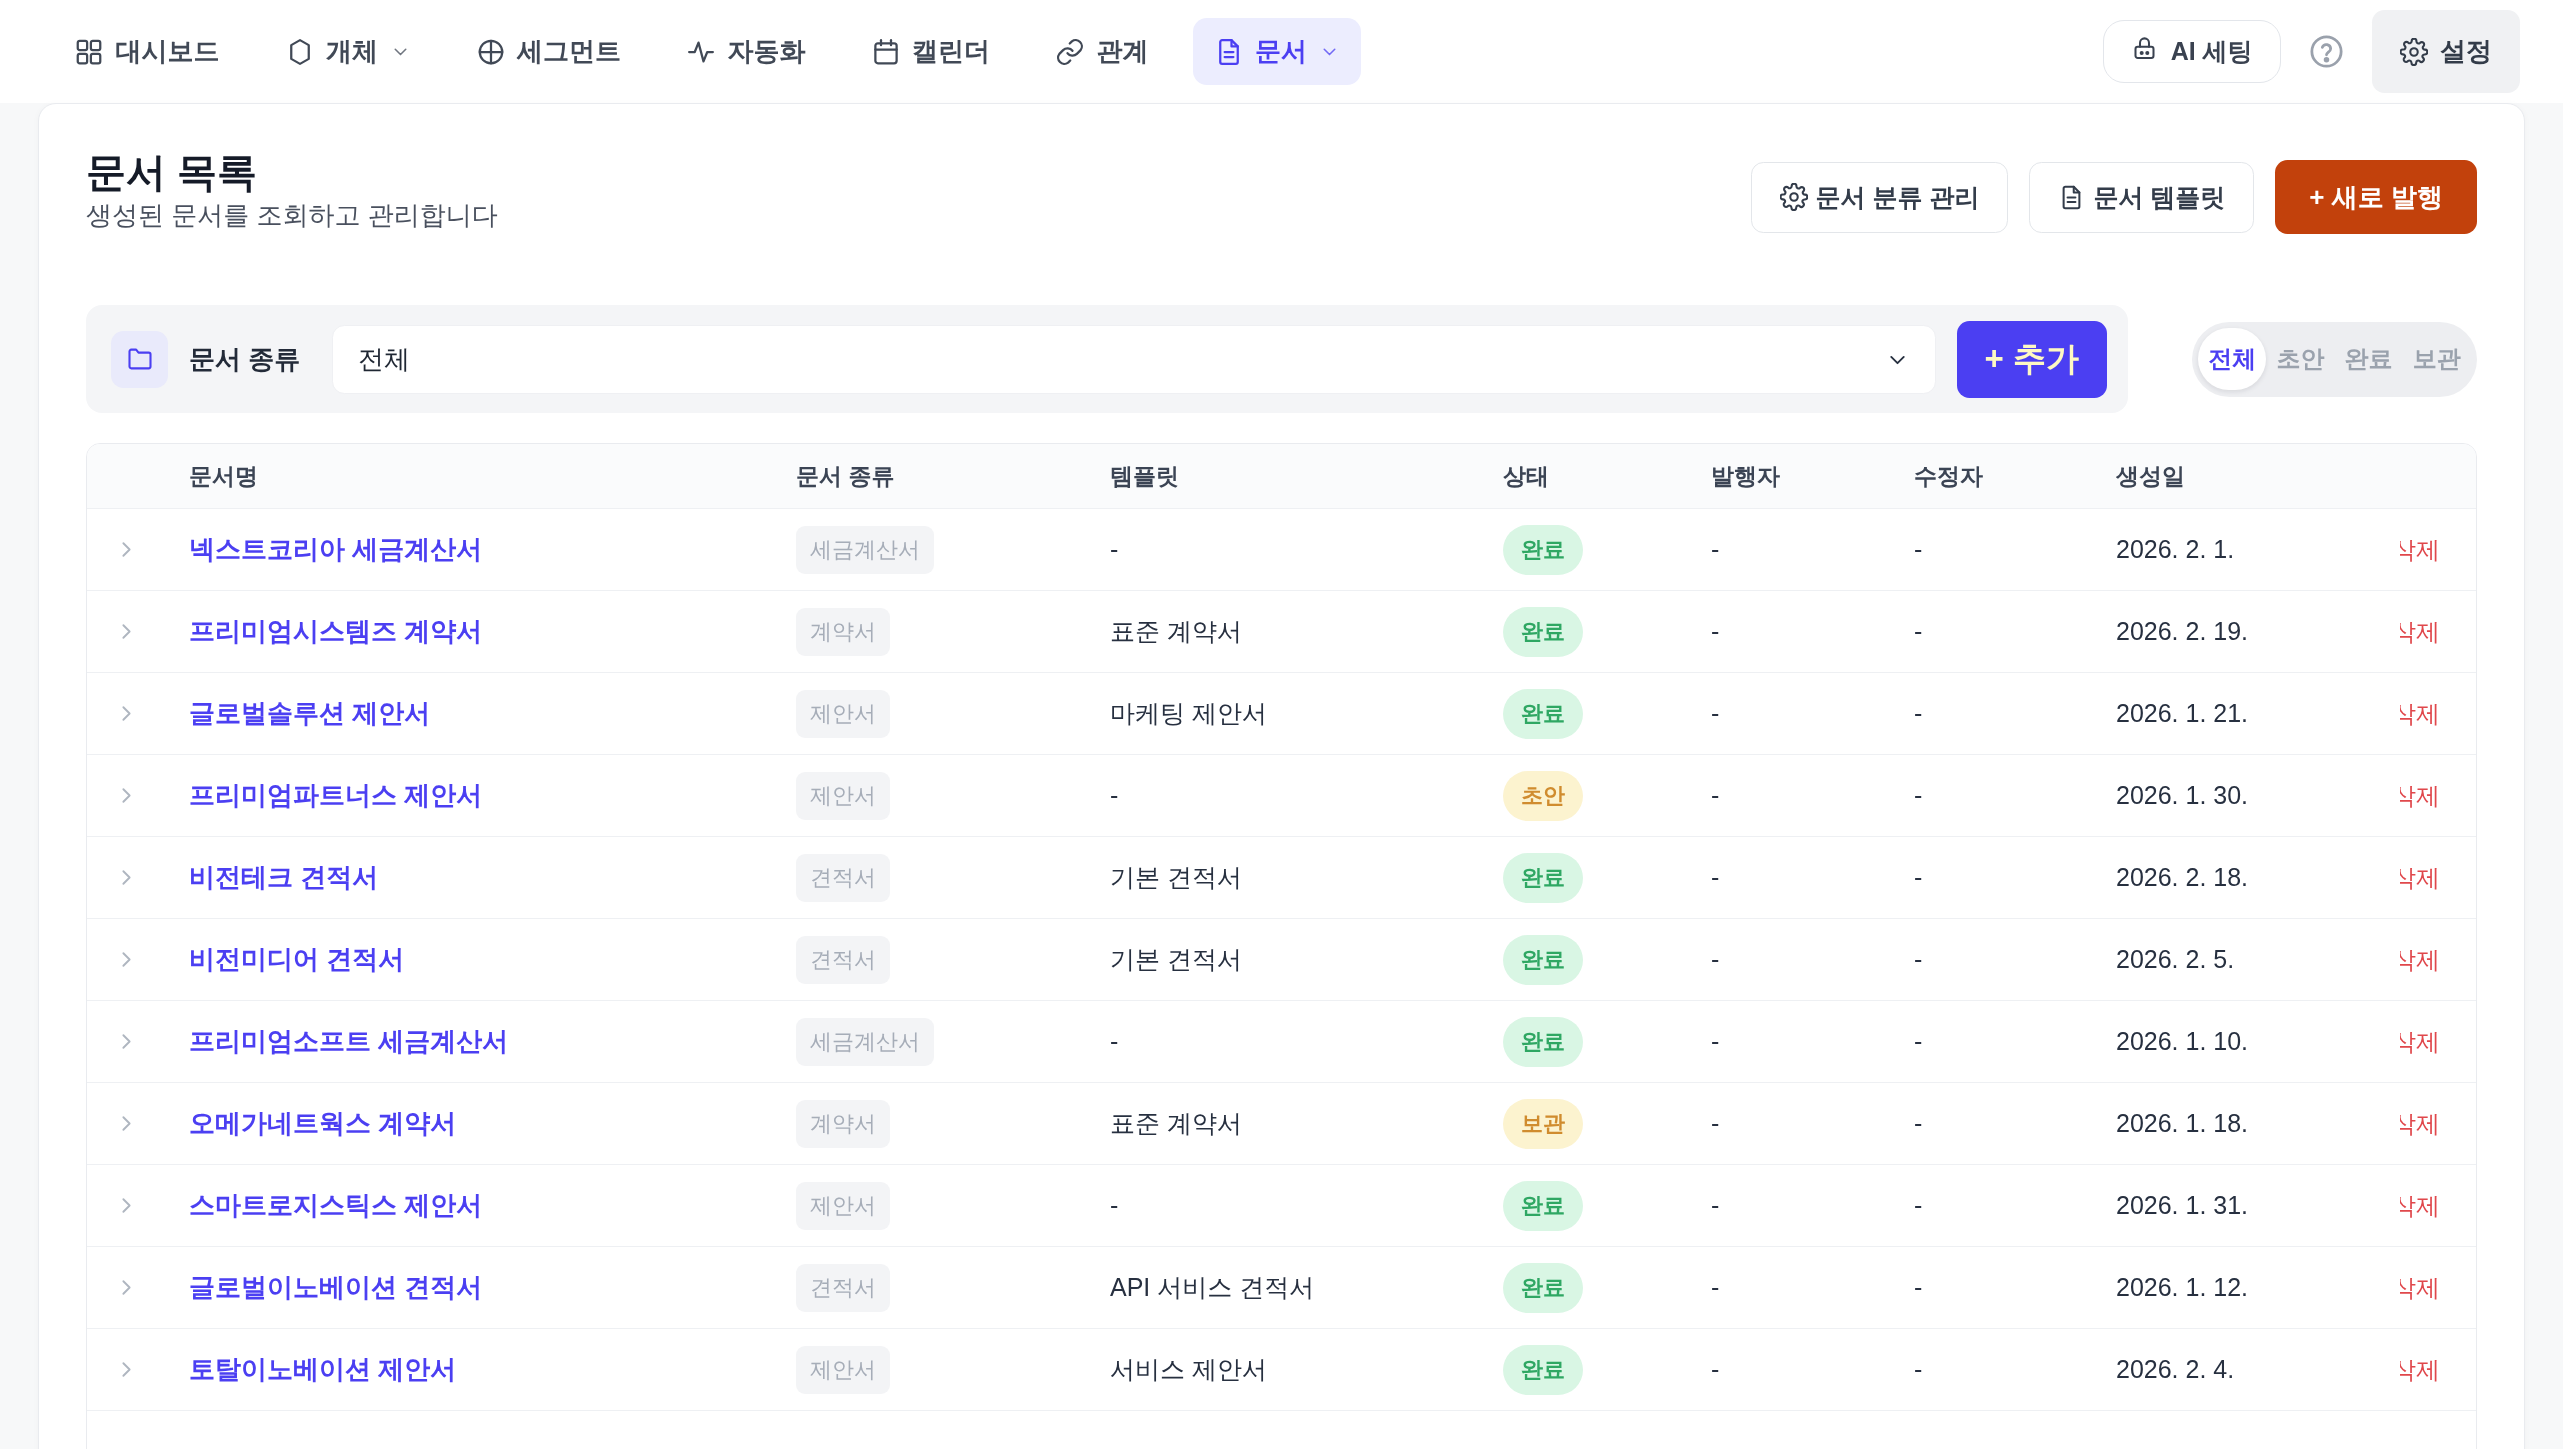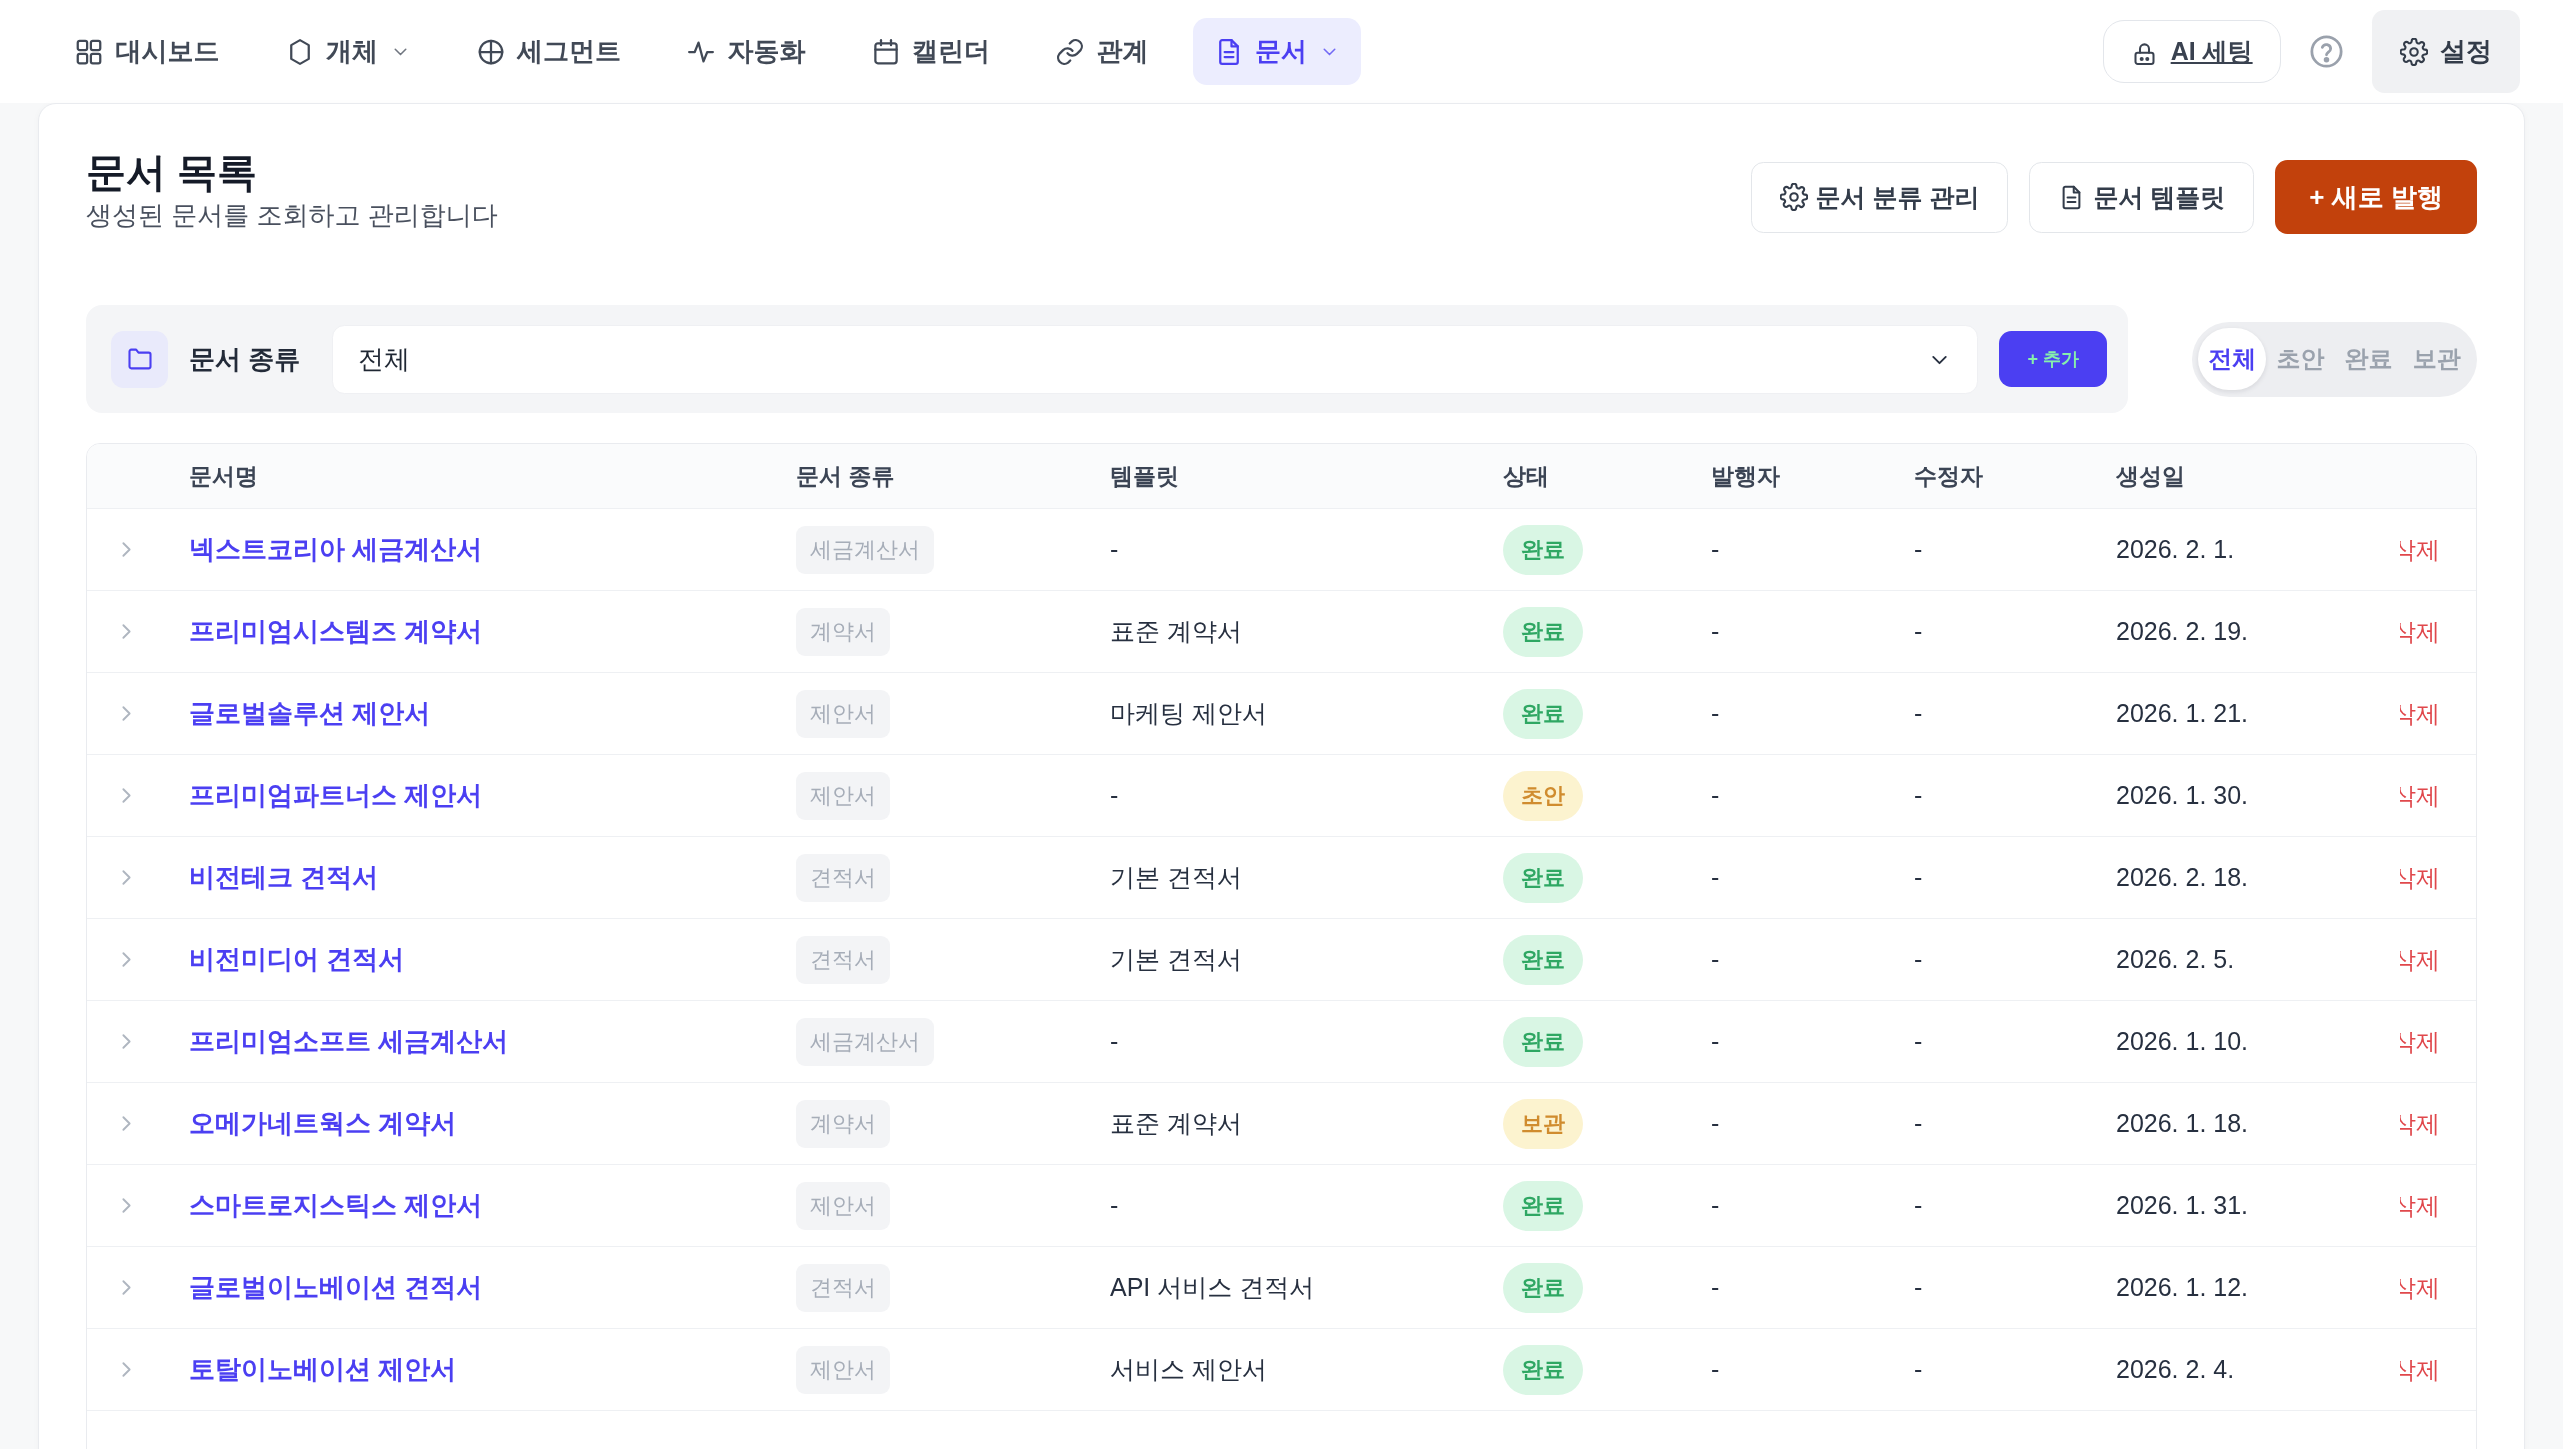--- a/index.html
+++ b/index.html
@@ -19,24 +19,24 @@
   .nav-left{display:flex;align-items:center;gap:23px;}
   .nav-item{
     display:flex;align-items:center;gap:11.5px;
     padding:16px 21px;border-radius:14px;cursor:pointer;
     font-size:26px;font-weight:600;color:#414956;white-space:nowrap;
   }
   .nav-item svg{display:block;}
   .nav-item.active{background:#ECEDFE;color:#4B3FF2;}
   .nav-right{display:flex;align-items:center;gap:27px;}
   .pill-btn{
-    display:flex;align-items:flex-end;gap:12.4px;
+    display:flex;align-items:flex-start;gap:12.4px;
     font-size:25px;font-weight:600;color:#3A4250;
     background:#FFFFFF;border:1.8px solid #E3E6EB;border-radius:21px;
-    padding:14px 27px;cursor:pointer;white-space:nowrap;text-decoration:underline;
+    padding:14px 27px;cursor:pointer;white-space:nowrap;
   }
   .help-btn{background:none;border:none;padding:0;cursor:pointer;display:flex;color:#9AA1AC;}
   .settings-btn{
     display:flex;align-items:center;gap:12.4px;
     font-size:26px;font-weight:600;color:#333C49;
     background:#F0F1F3;border:none;border-radius:12.4px;
     padding:24px 28px;cursor:pointer;white-space:nowrap;
   }
   
   .card{
@@ -72,21 +72,21 @@
   }
   .filter-label{font-size:26px;font-weight:600;color:#232B39;white-space:nowrap;margin-right:10.7px;}
   .filter-select{
     flex:1;height:69px;background:#FFFFFF;border:1.8px solid #EFF0F3;border-radius:12.4px;
     display:flex;align-items:center;justify-content:space-between;
     padding:0 25px;box-sizing:border-box;cursor:pointer;
   }
   .filter-select .sel-value{font-size:26px;color:#1F2733;}
   .add-btn{
     flex:0 0 auto;display:flex;align-items:center;gap:9px;
-    font-size:18px;font-weight:600;color:#86efac;
+    font-size:33px;font-weight:600;color:#fef9c3;
     background:#4B3FF2;border:none;border-radius:12.4px;
     padding:16px 28px;cursor:pointer;white-space:nowrap;
   }
   .segmented{
     margin-left:32px;flex:1;height:75px;background:#EDEEF1;border-radius:887px;
     display:flex;align-items:center;padding:6.2px;box-sizing:border-box;
   }
   .seg-item{
     flex:1;height:62px;border-radius:887px;border:none;background:transparent;
     font-size:24px;font-weight:600;color:#9AA2AD;cursor:pointer;

